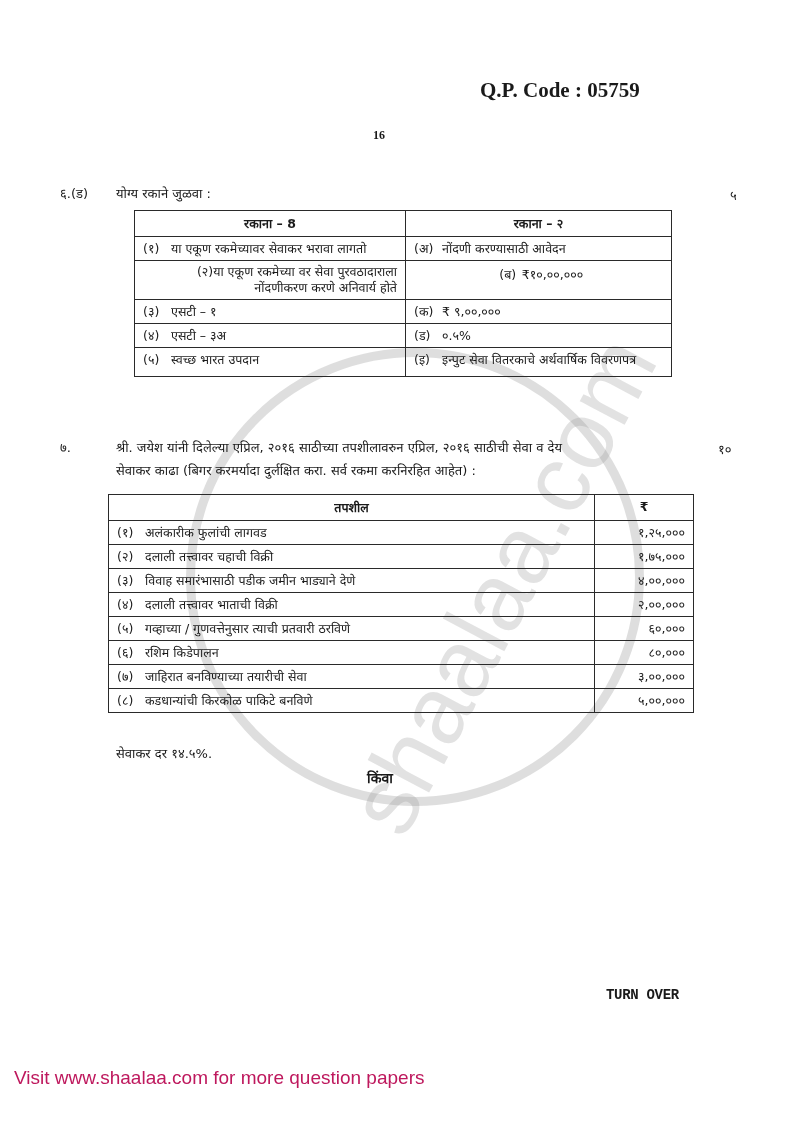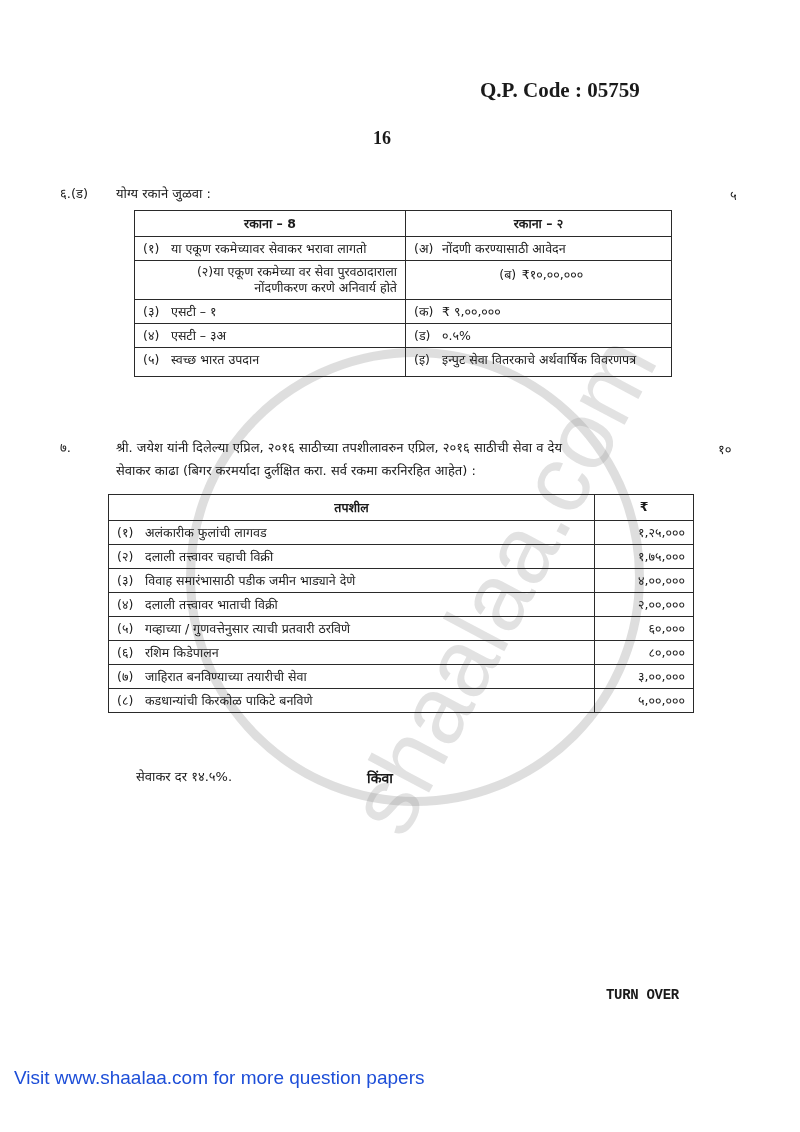--- a/index.html
+++ b/index.html
@@ -1,34 +1,34 @@
 <!DOCTYPE html>
 <html><head>
 <meta charset="utf-8">
 <style>
   html, body { margin: 0; padding: 0; background: #ffffff; }
   body { width: 800px; height: 1132px; position: relative; overflow: hidden;
          font-family: "DejaVu Sans", sans-serif; color: #1a1a1a; }
   .serif { font-family: "Liberation Serif", "DejaVu Serif", serif; }
 
   .qp-code { position: absolute; top: 78px; left: 480px; font-size: 21px; font-weight: bold; }
-  .page-no { position: absolute; top: 128px; left: 373px; font-size: 18px; font-weight: bold; }
+  .page-no { position: absolute; top: 128px; left: 373px; font-size: 12px; font-weight: bold; }
 
   .q-line { position: absolute; font-size: 13px; line-height: 22px; white-space: nowrap; }
   .marks { position: absolute; font-size: 13px; }
 
   table.grid { position: absolute; border-collapse: collapse; font-size: 12.5px; }
   table.grid td, table.grid th { border: 1.5px solid #2a2a2a; padding: 3px 8px; vertical-align: top; }
   table.grid th { font-weight: bold; text-align: center; padding: 4px 8px; }
   .num { display: inline-block; width: 28px; }
   .amt { text-align: right; }
 
   .or { position: absolute; top: 768px; left: 367px; font-size: 14px; font-weight: bold; }
   .turn-over { position: absolute; top: 987px; left: 606px; font-size: 14px; font-weight: bold; letter-spacing: -0.3px; font-family: Liberation Mono, monospace; }
-  .footer { position: absolute; top: 1067px; left: 14px; font-family: "Liberation Sans", sans-serif; font-size: 19px; color: #1d4ed8; }
+  .footer { position: absolute; top: 1067px; left: 14px; font-family: "Liberation Sans", sans-serif; font-size: 19px; color: #be185d; }
 
   .watermark-ring { position: absolute; left: 186px; top: 348px; width: 440px; height: 440px;
                     border: 9px solid rgba(160,160,160,0.35); border-radius: 50%; pointer-events: none; }
   .watermark-text { position: absolute; left: 230px; top: 530px; font-family: "Liberation Sans", sans-serif;
                     font-size: 96px; color: rgba(150,150,150,0.28); transform: rotate(-62deg);
                     transform-origin: center; pointer-events: none; white-space: nowrap; }
 </style>
 </head>
 <body>
 
@@ -110,18 +110,18 @@
     <td><span class="num">(७)</span><span>जाहिरात बनविण्याच्या तयारीची सेवा</span></td>
     <td class="amt">३,००,०००</td>
   </tr>
   <tr>
     <td><span class="num">(८)</span><span>कडधान्यांची किरकोळ पाकिटे बनविणे</span></td>
     <td class="amt">५,००,०००</td>
   </tr>
 </tbody>
   </table>
 
-<div class="q-line" style="top:766px;left:116px;margin-left:20px;">सेवाकर दर १४.५%.</div>
+<div class="q-line" style="top:743px;left:116px;">सेवाकर दर १४.५%.</div>
 
 <div class="or">किंवा</div>
 
 <div class="turn-over serif">TURN OVER</div>
 <div class="footer">Visit www.shaalaa.com for more question papers</div>
 
 </body></html>

